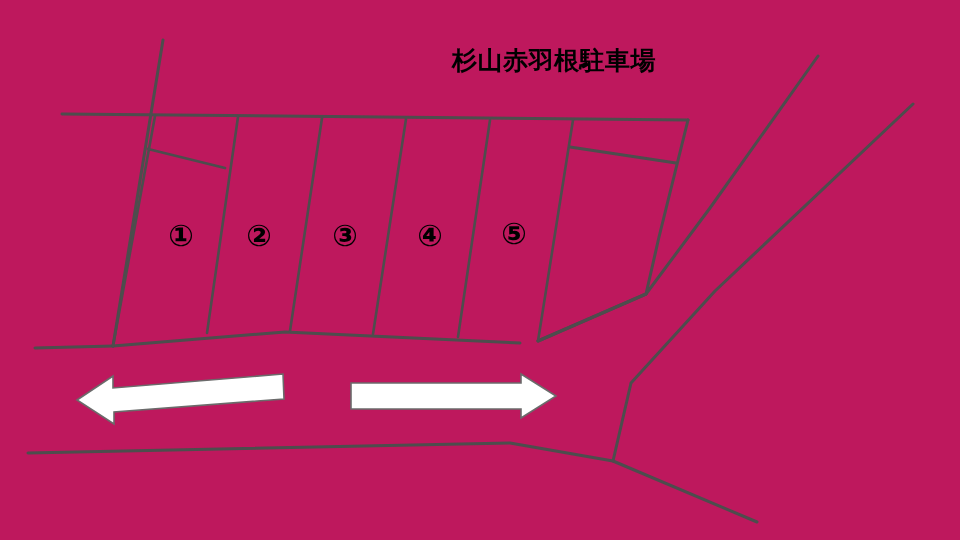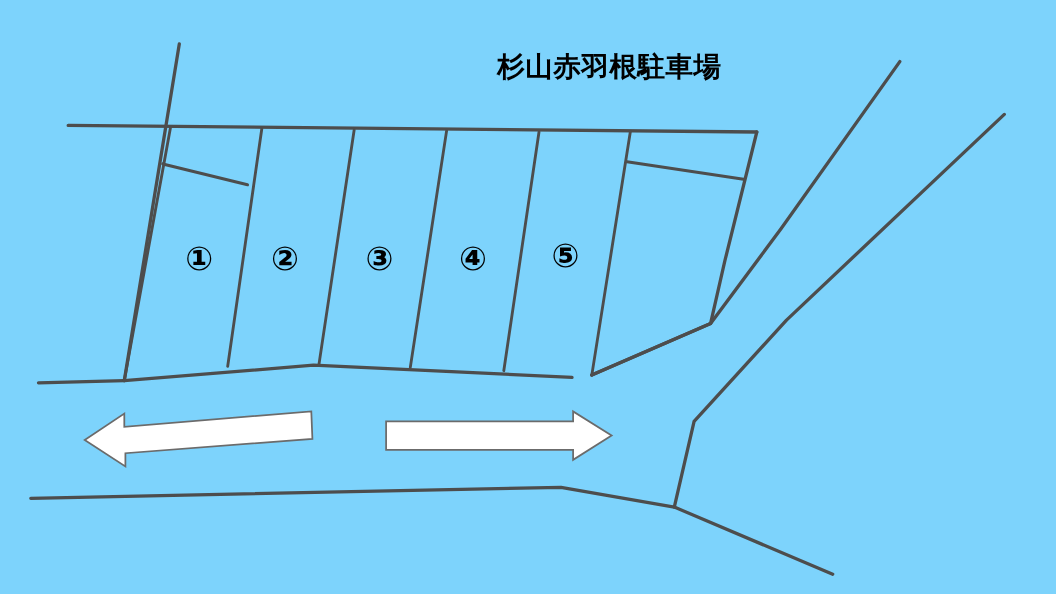--- a/index.html
+++ b/index.html
@@ -11,21 +11,21 @@
   body {
     width: 960px;
     height: 540px;
     overflow: hidden;
     font-family: "Liberation Sans", "DejaVu Sans", sans-serif;
   }
   #map-root {
     position: relative;
     width: 960px;
     height: 540px;
-    background: #7dd3fc;
+    background: #be185d;
   }
   #map-svg {
     position: absolute;
     top: 0;
     left: 0;
     width: 960px;
     height: 540px;
     display: block;
   }
   .map-title {

